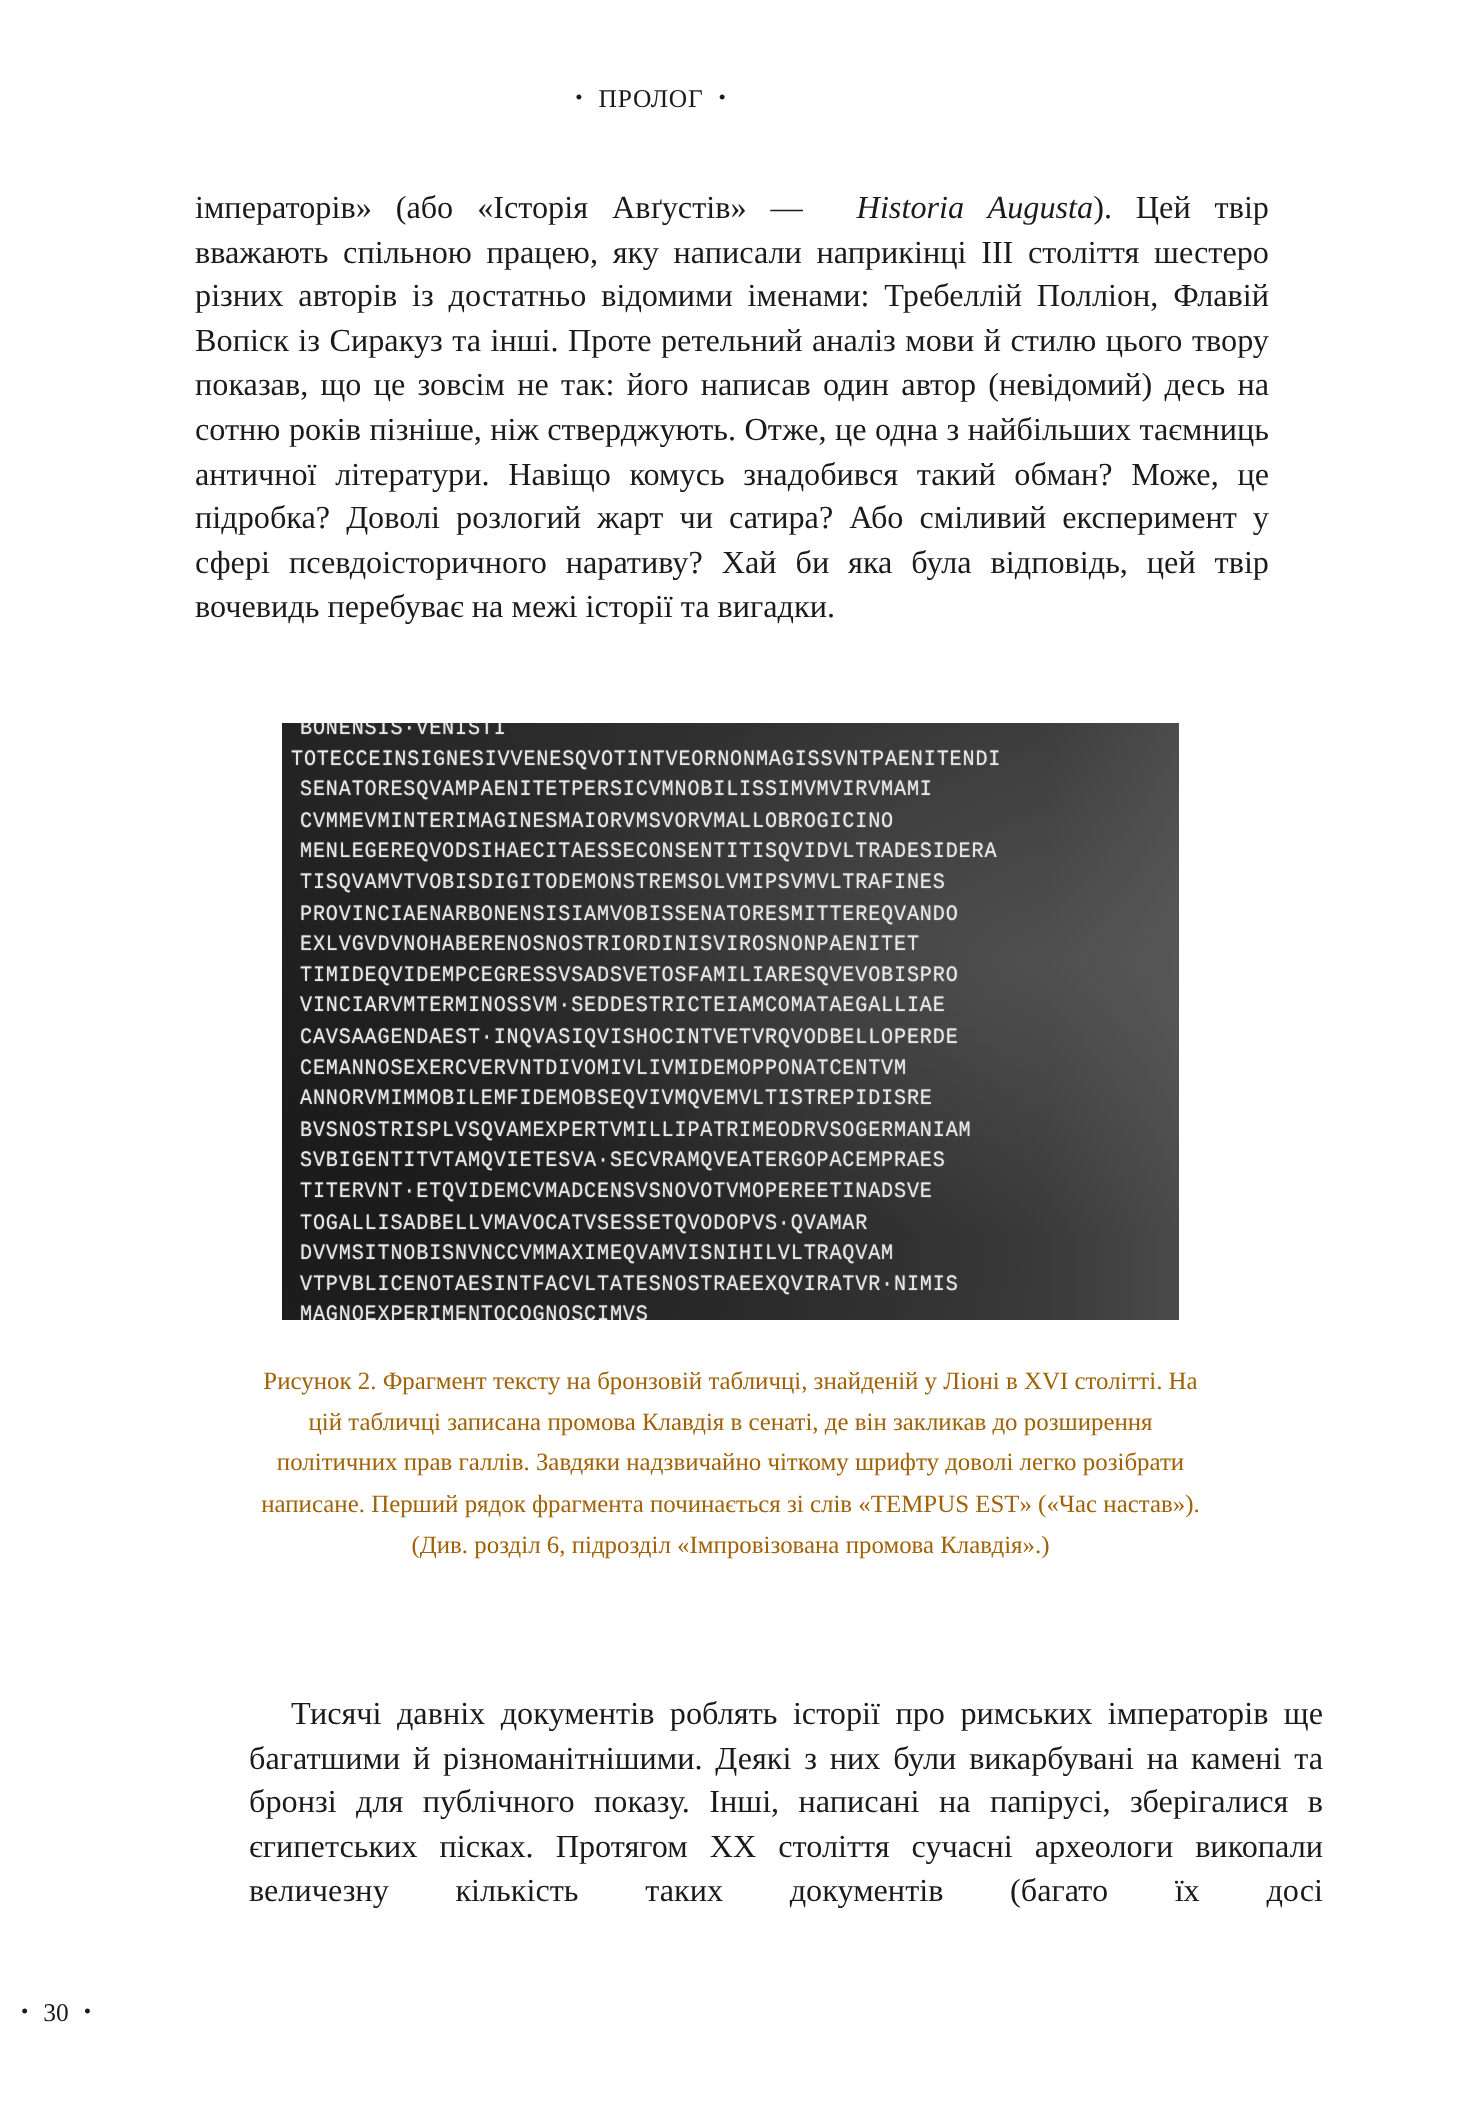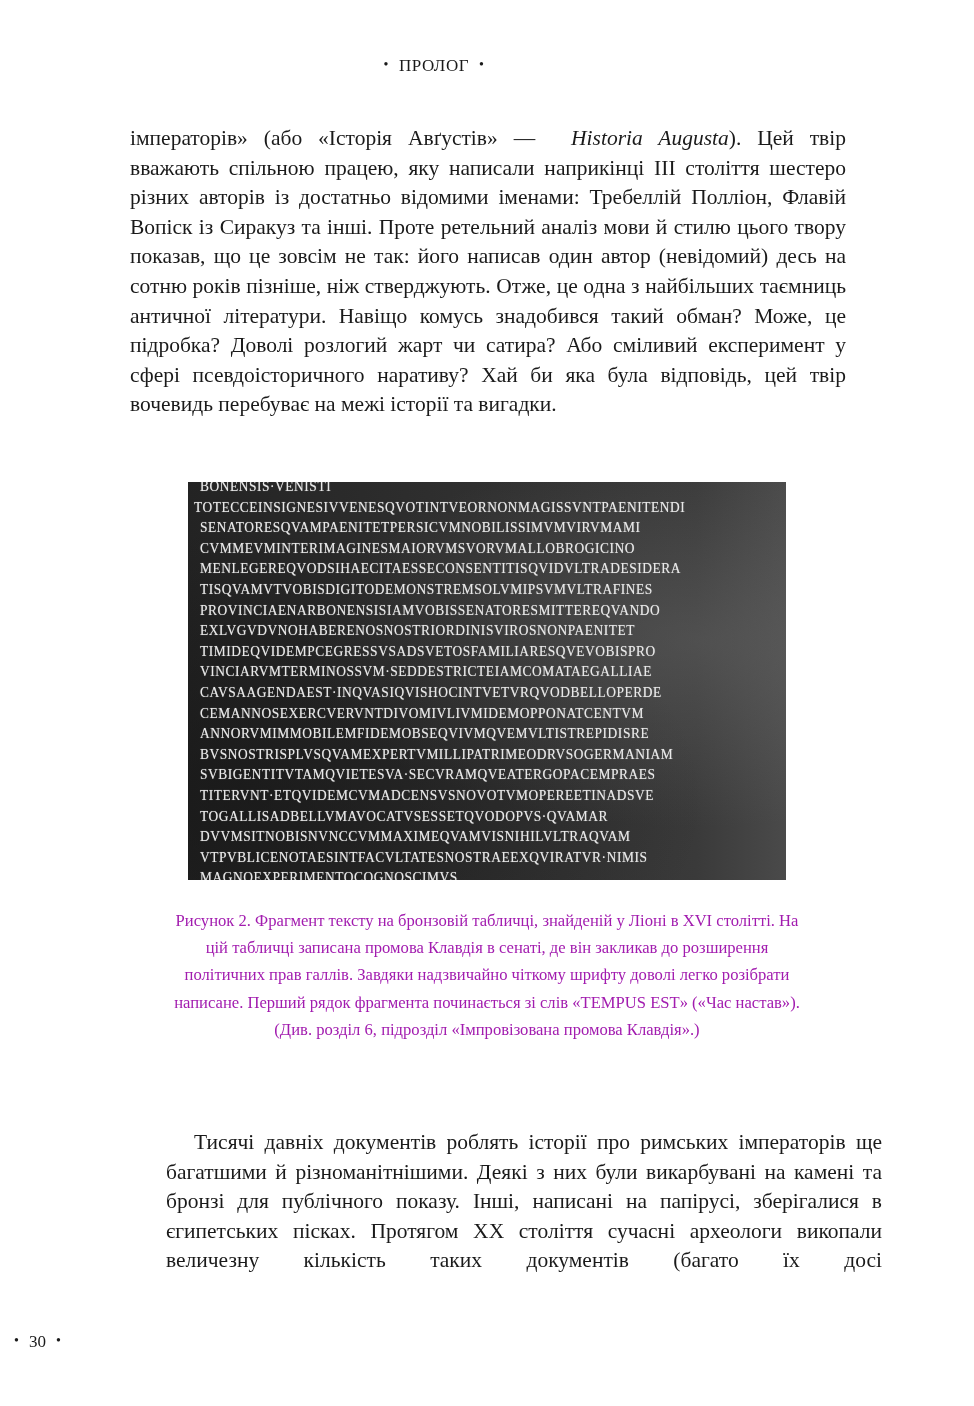--- a/index.html
+++ b/index.html
@@ -15,26 +15,26 @@
   .p2 { top: 1128px; text-indent: 28px; margin-left: 36px; }
   .justify-last { text-align-last: left; }
   em { font-style: italic; margin-left: 20px; }
   .figure { position: absolute; top: 482px; left: 188px; width: 598px; height: 398px;
             background: #2b2b2b; overflow: hidden;
             background-image:
               radial-gradient(ellipse at 85% 40%, rgba(120,120,120,0.35), transparent 55%),
               radial-gradient(ellipse at 10% 80%, rgba(20,20,20,0.6), transparent 60%),
               linear-gradient(90deg, #232323 0%, #2e2e2e 40%, #3a3a3a 85%, #4a4a4a 100%); }
   .inscription { position: absolute; left: 12px; top: -6px; width: 580px;
-                 font-family: Liberation Serif, serif; color: #e8e8e8;
+                 font-family: Liberation Mono, monospace; color: #e8e8e8;
                  font-size: 14.6px; line-height: 20.6px; letter-spacing: 0.6px; white-space: nowrap;
                  text-shadow: 0 0 1px rgba(255,255,255,0.5); }
   .inscription div { transform: scaleX(0.92); transform-origin: left center; }
   .caption { position: absolute; top: 907px; left: 170px; width: 634px; text-align: center;
-             font-size: 16.6px; line-height: 27.2px; color: #a21caf; }
+             font-size: 16.6px; line-height: 27.2px; color: #a16207; }
   .folio { position: absolute; top: 1332px; left: 4px; width: 974px; text-align: left; font-size: 17px; }
 </style>
 </head>
 <body>
 
 <div class="running-head">
   <span class="dot">•</span><span>ПРОЛОГ</span><span class="dot">•</span>
 </div>
 
 <div class="body-text p1">

